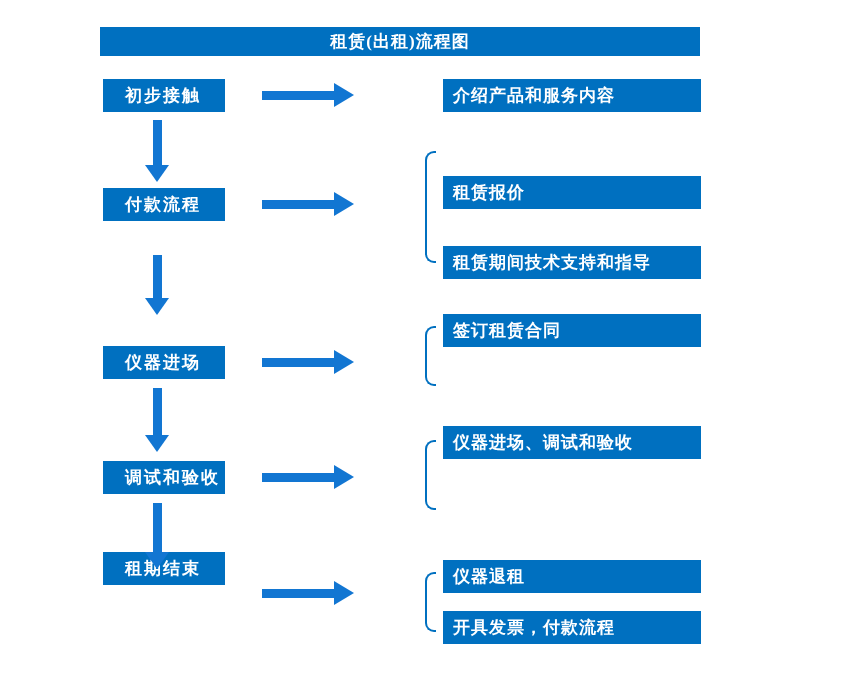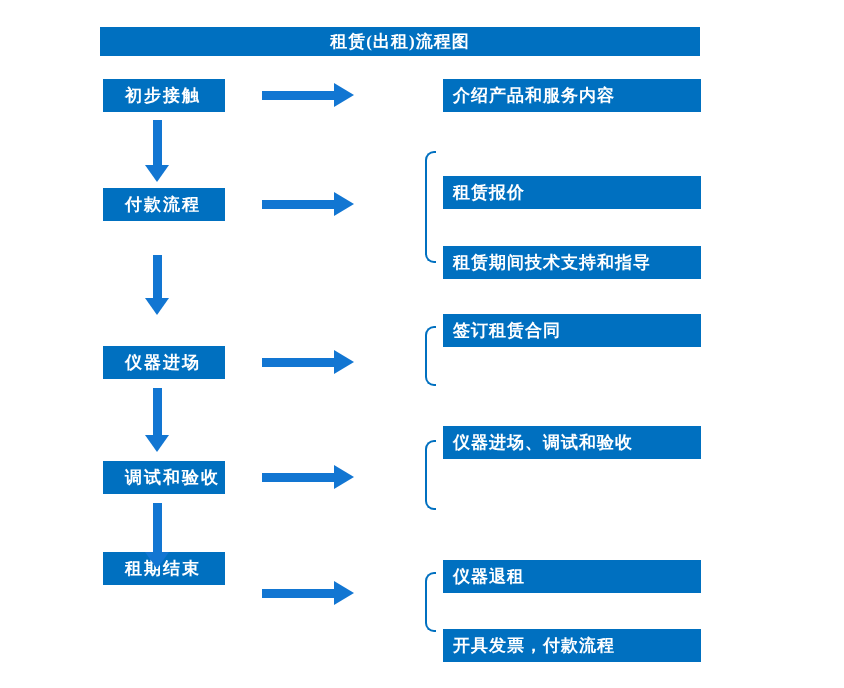--- a/index.html
+++ b/index.html
@@ -166,15 +166,15 @@
   <div class="detail-box" style="top:79px">介绍产品和服务内容</div>
 
   <div class="detail-box" style="top:176px">租赁报价</div>
   <div class="detail-box" style="top:246px">租赁期间技术支持和指导</div>
 
   <div class="detail-box" style="top:314px">签订租赁合同</div>
 
   <div class="detail-box" style="top:426px">仪器进场、调试和验收</div>
 
   <div class="detail-box" style="top:560px">仪器退租</div>
-  <div class="detail-box" style="top:629px">开具发票，付款流程</div>
+  <div class="detail-box" style="top:611px">开具发票，付款流程</div>
 
 </div>
 
 </body></html>

